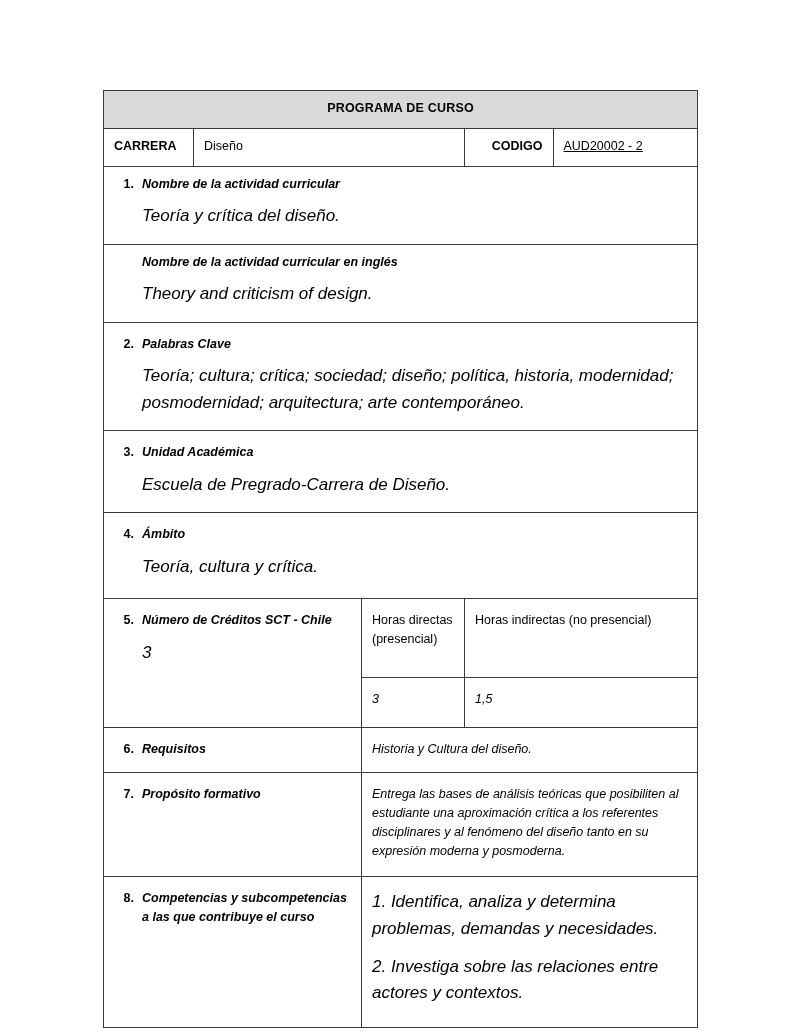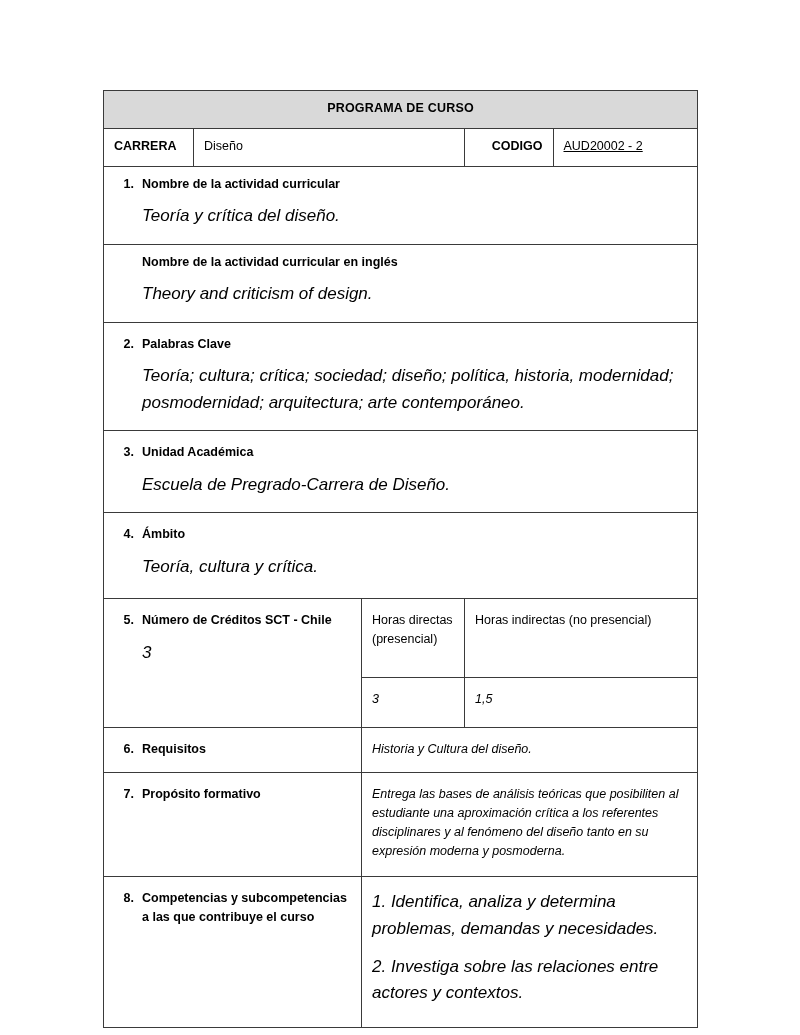--- a/index.html
+++ b/index.html
@@ -67,20 +67,21 @@
     text-align: right;
     font-size: 12.5px;
   }
   .item-body {
     flex: 1 1 auto;
   }
   .item-title {
     font-weight: bold;
     font-size: 12.5px;
     margin-bottom: 10px;
+    font-style: italic;
   }
   .item-title.tight {
     margin-bottom: 0;
   }
   .item-text {
     font-style: italic;
     font-size: 17px;
     line-height: 1.55;
   }
   .item-text + .item-text {

